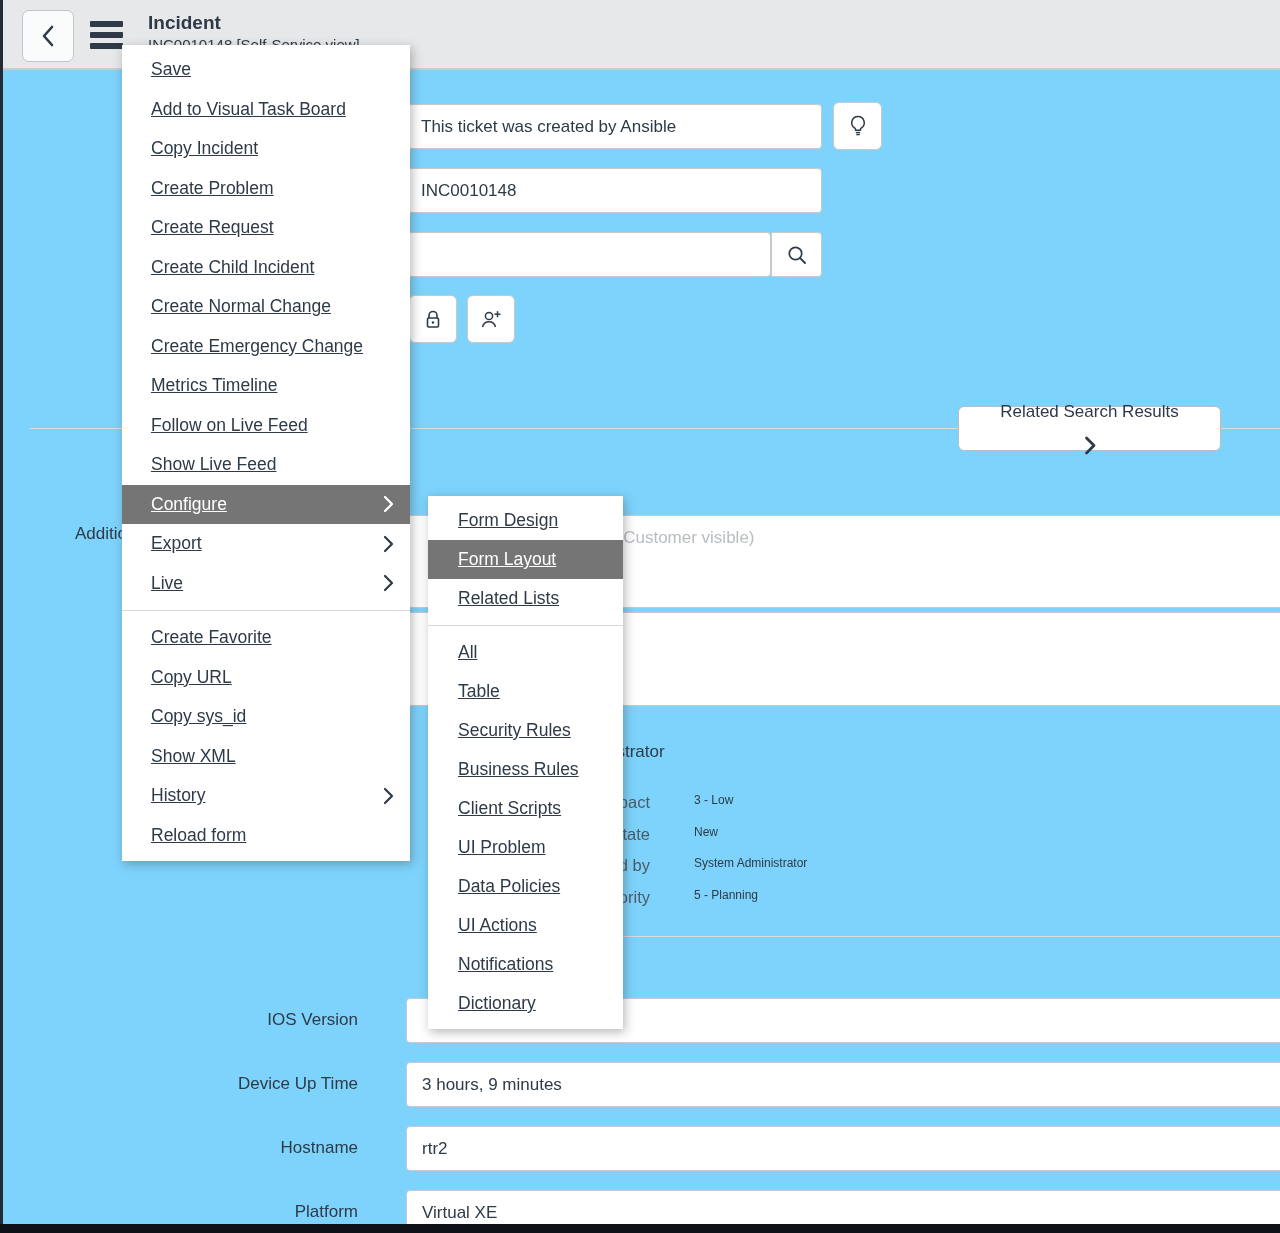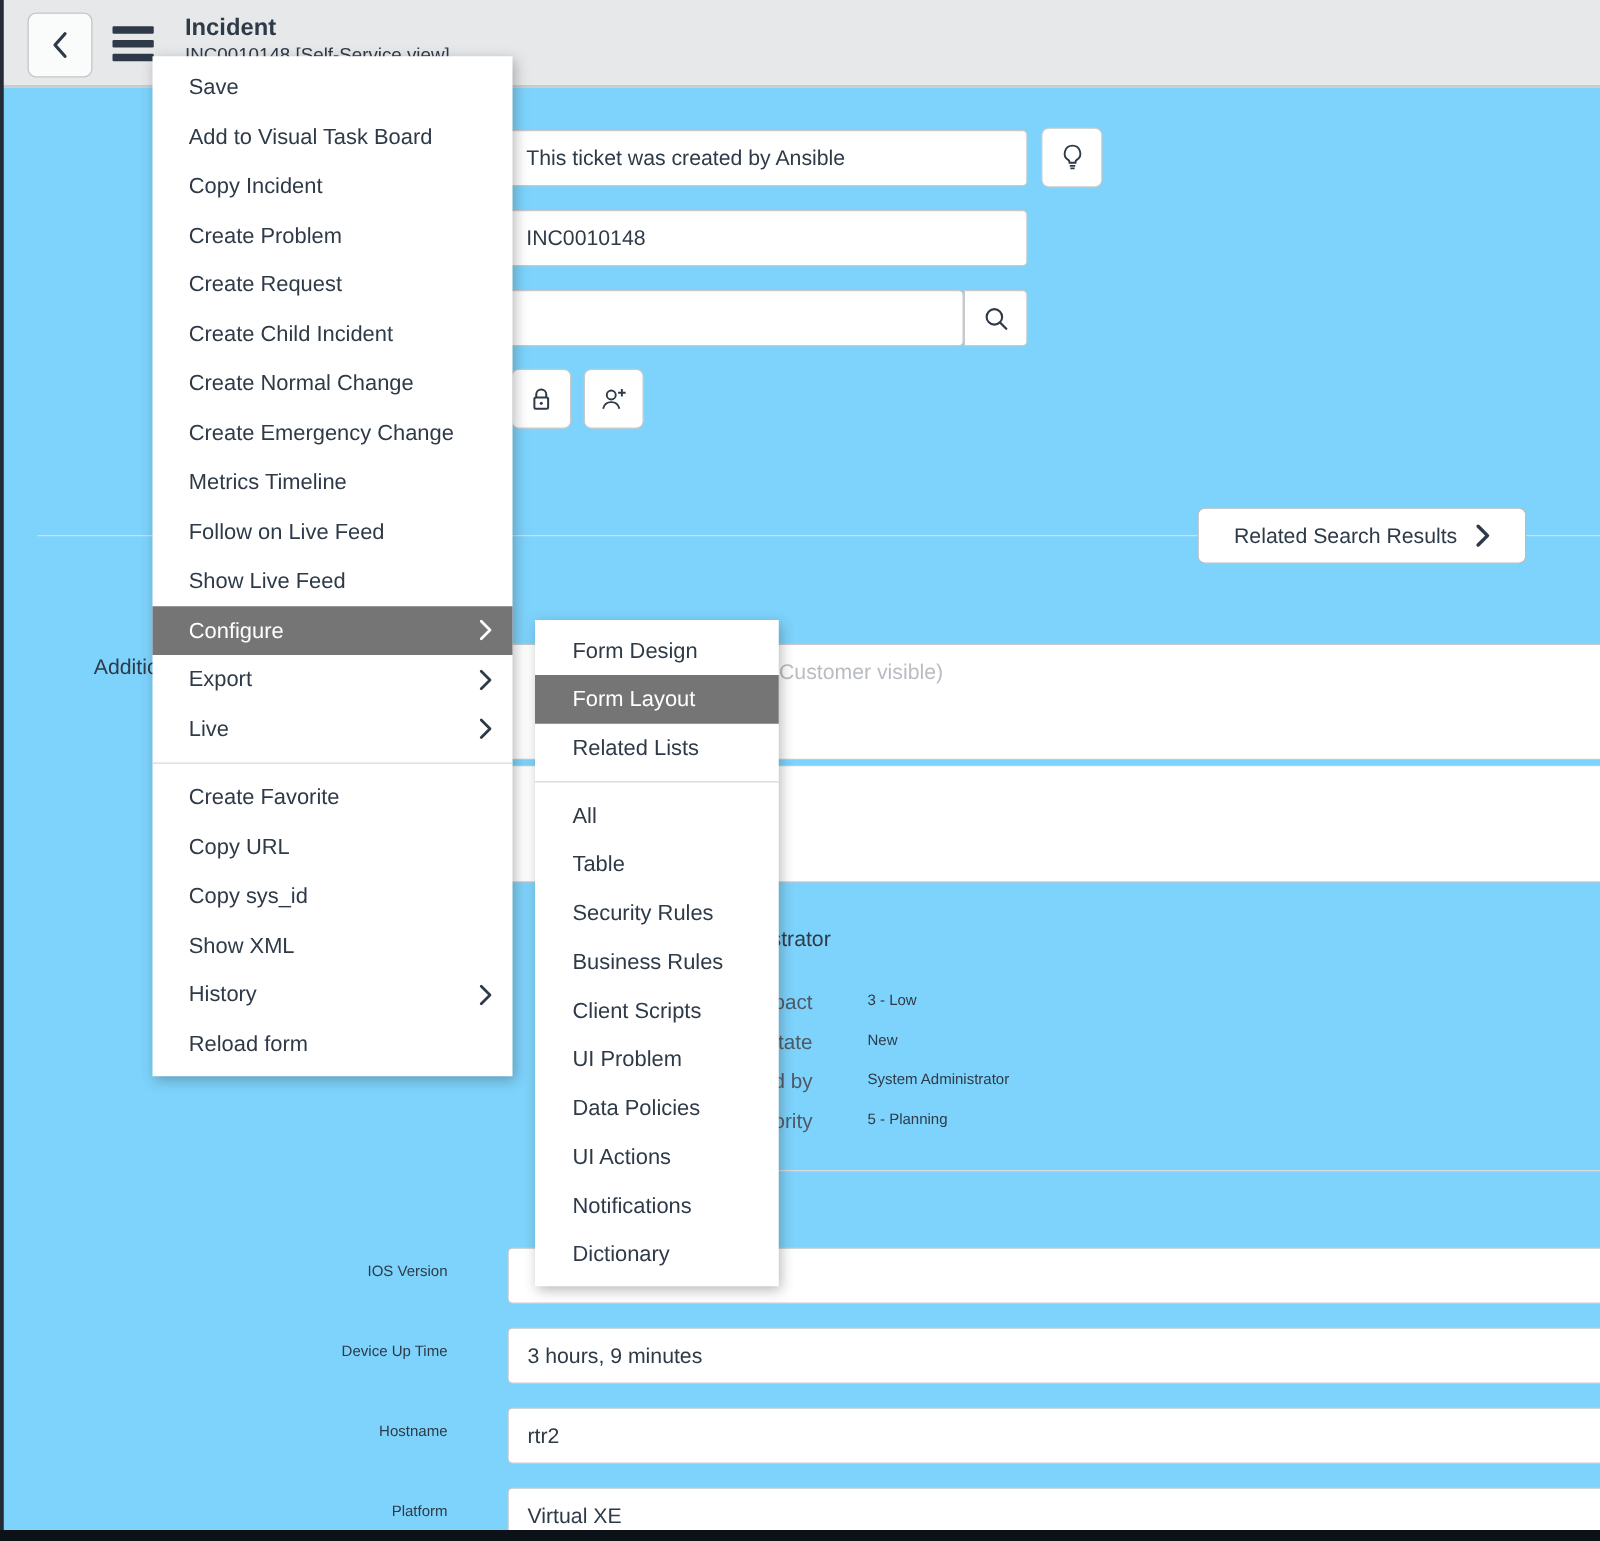--- a/index.html
+++ b/index.html
@@ -19,34 +19,34 @@
   .hd-title { position:absolute; left:148px; top:12px; font-size:19px; font-weight:bold; color:#2e3a47; }
   .hd-sub { position:absolute; left:148px; top:36px; font-size:15px; color:#2e3a47; white-space:nowrap; }
 
   
   .box { position:absolute; background:#fff; border:1px solid #c7cacd; border-radius:4px; font-size:17px; color:#2e3a47; display:flex; align-items:center; padding-left:15px; z-index:3; }
   .box .ph { color:#b9bdc2; position:absolute; top:12px; white-space:nowrap; }
   .iconbtn { position:absolute; background:#fff; border:1px solid #c7cacd; border-radius:6px; display:flex; align-items:center; justify-content:center; cursor:pointer; z-index:3; }
 
   .hr { position:absolute; height:1px; background:#d9dbdd; z-index:3; }
 
-  .related-btn { position:absolute; left:958px; top:406px; width:263px; height:45px; background:#fff; border:1px solid #b9bdc1; border-radius:6px; display:flex; align-items:center; justify-content:center; gap:14px; font-size:17px; color:#2e3a47; cursor:pointer; z-index:4; }
+  .related-btn { position:absolute; left:958px; top:406px; width:263px; height:45px; background:#fff; border:1px solid #b9bdc1; border-radius:6px; display:flex; align-items:center; justify-content:center; gap:14px; font-size:17px; color:#2e3a47; cursor:pointer; z-index:4;flex-direction:column; }
 
   .plain-label { position:absolute; font-size:17px; color:#2e3a47; white-space:nowrap; z-index:3; }
-  .right-label { position:absolute; font-size:12px; color:#2e3a47; white-space:nowrap; text-align:right; z-index:3; }
+  .right-label { position:absolute; font-size:17px; color:#2e3a47; white-space:nowrap; text-align:right; z-index:3; }
 
   
   .act-author { position:absolute; left:504px; top:742px; font-size:17px; color:#2e3a47; white-space:nowrap; z-index:3; }
   .chg-label { position:absolute; left:440px; width:210px; text-align:right; font-size:16.5px; color:#4e5a66; white-space:nowrap; z-index:3; }
   .chg-value { position:absolute; left:694px; font-size:12px; color:#2e3a47; white-space:nowrap; z-index:3; }
 
   
   .menu { position:absolute; left:122px; top:45px; width:288px; background:#fff; box-shadow:2px 3px 10px rgba(50,50,50,.35); padding:5px 0 6px 0; z-index:20; }
   .submenu { position:absolute; left:428px; top:496px; width:195px; background:#fff; box-shadow:2px 3px 10px rgba(50,50,50,.35); padding:5px 0 6px 0; z-index:25; }
-  .mi { height:39.5px; display:flex; align-items:center; padding:0 16px 0 29px; font-size:17.5px; color:#2e3a47; cursor:pointer; white-space:nowrap; }
+  .mi { height:39.5px; display:flex; align-items:center; padding:0 16px 0 29px; font-size:17.5px; color:#2e3a47; cursor:pointer; white-space:nowrap;text-decoration:underline; }
   .submenu .mi { height:39px; padding:0 14px 0 30px; }
   .mi .sp { flex:1; }
   .mi.hl { background:#757575; color:#ffffff; }
   .mdiv { height:1px; background:#d7d8da; margin:7px 0; }
   .chev { flex-shrink:0; }
 
   svg { display:block; }
 
   .bottom-bar { position:absolute; left:0; top:1224px; width:1280px; height:9px; background:#0d1219; z-index:40; }
 </style>

